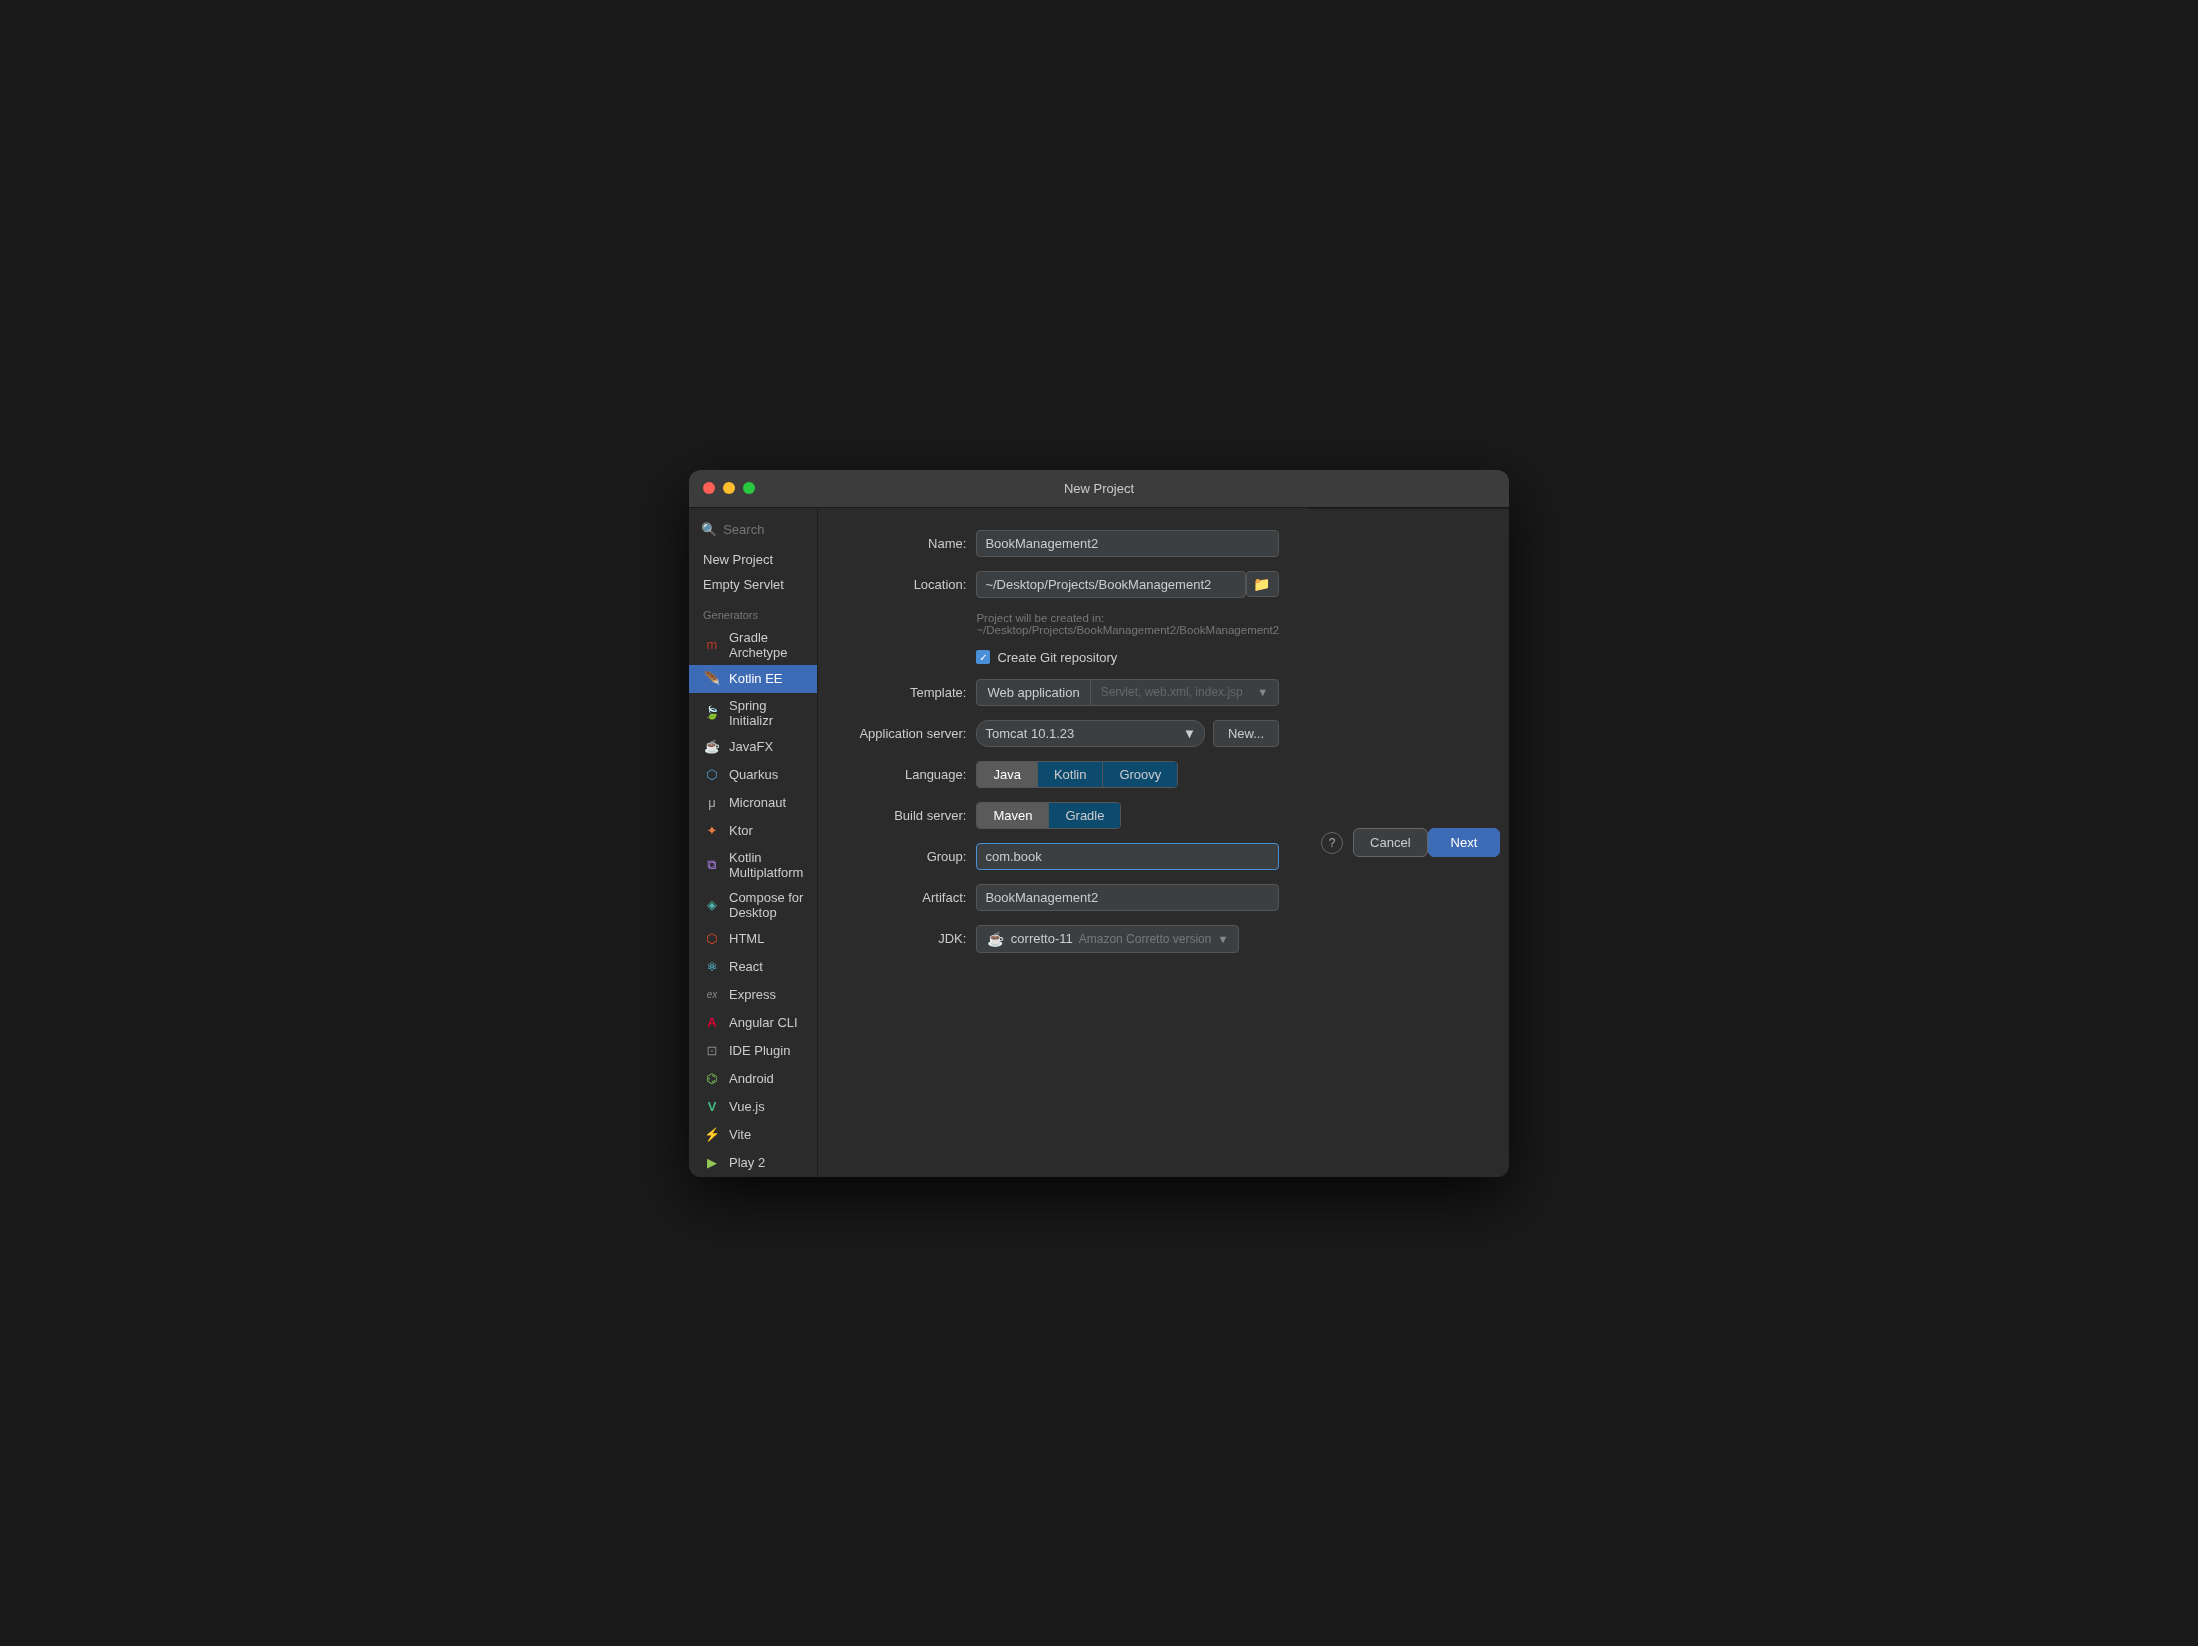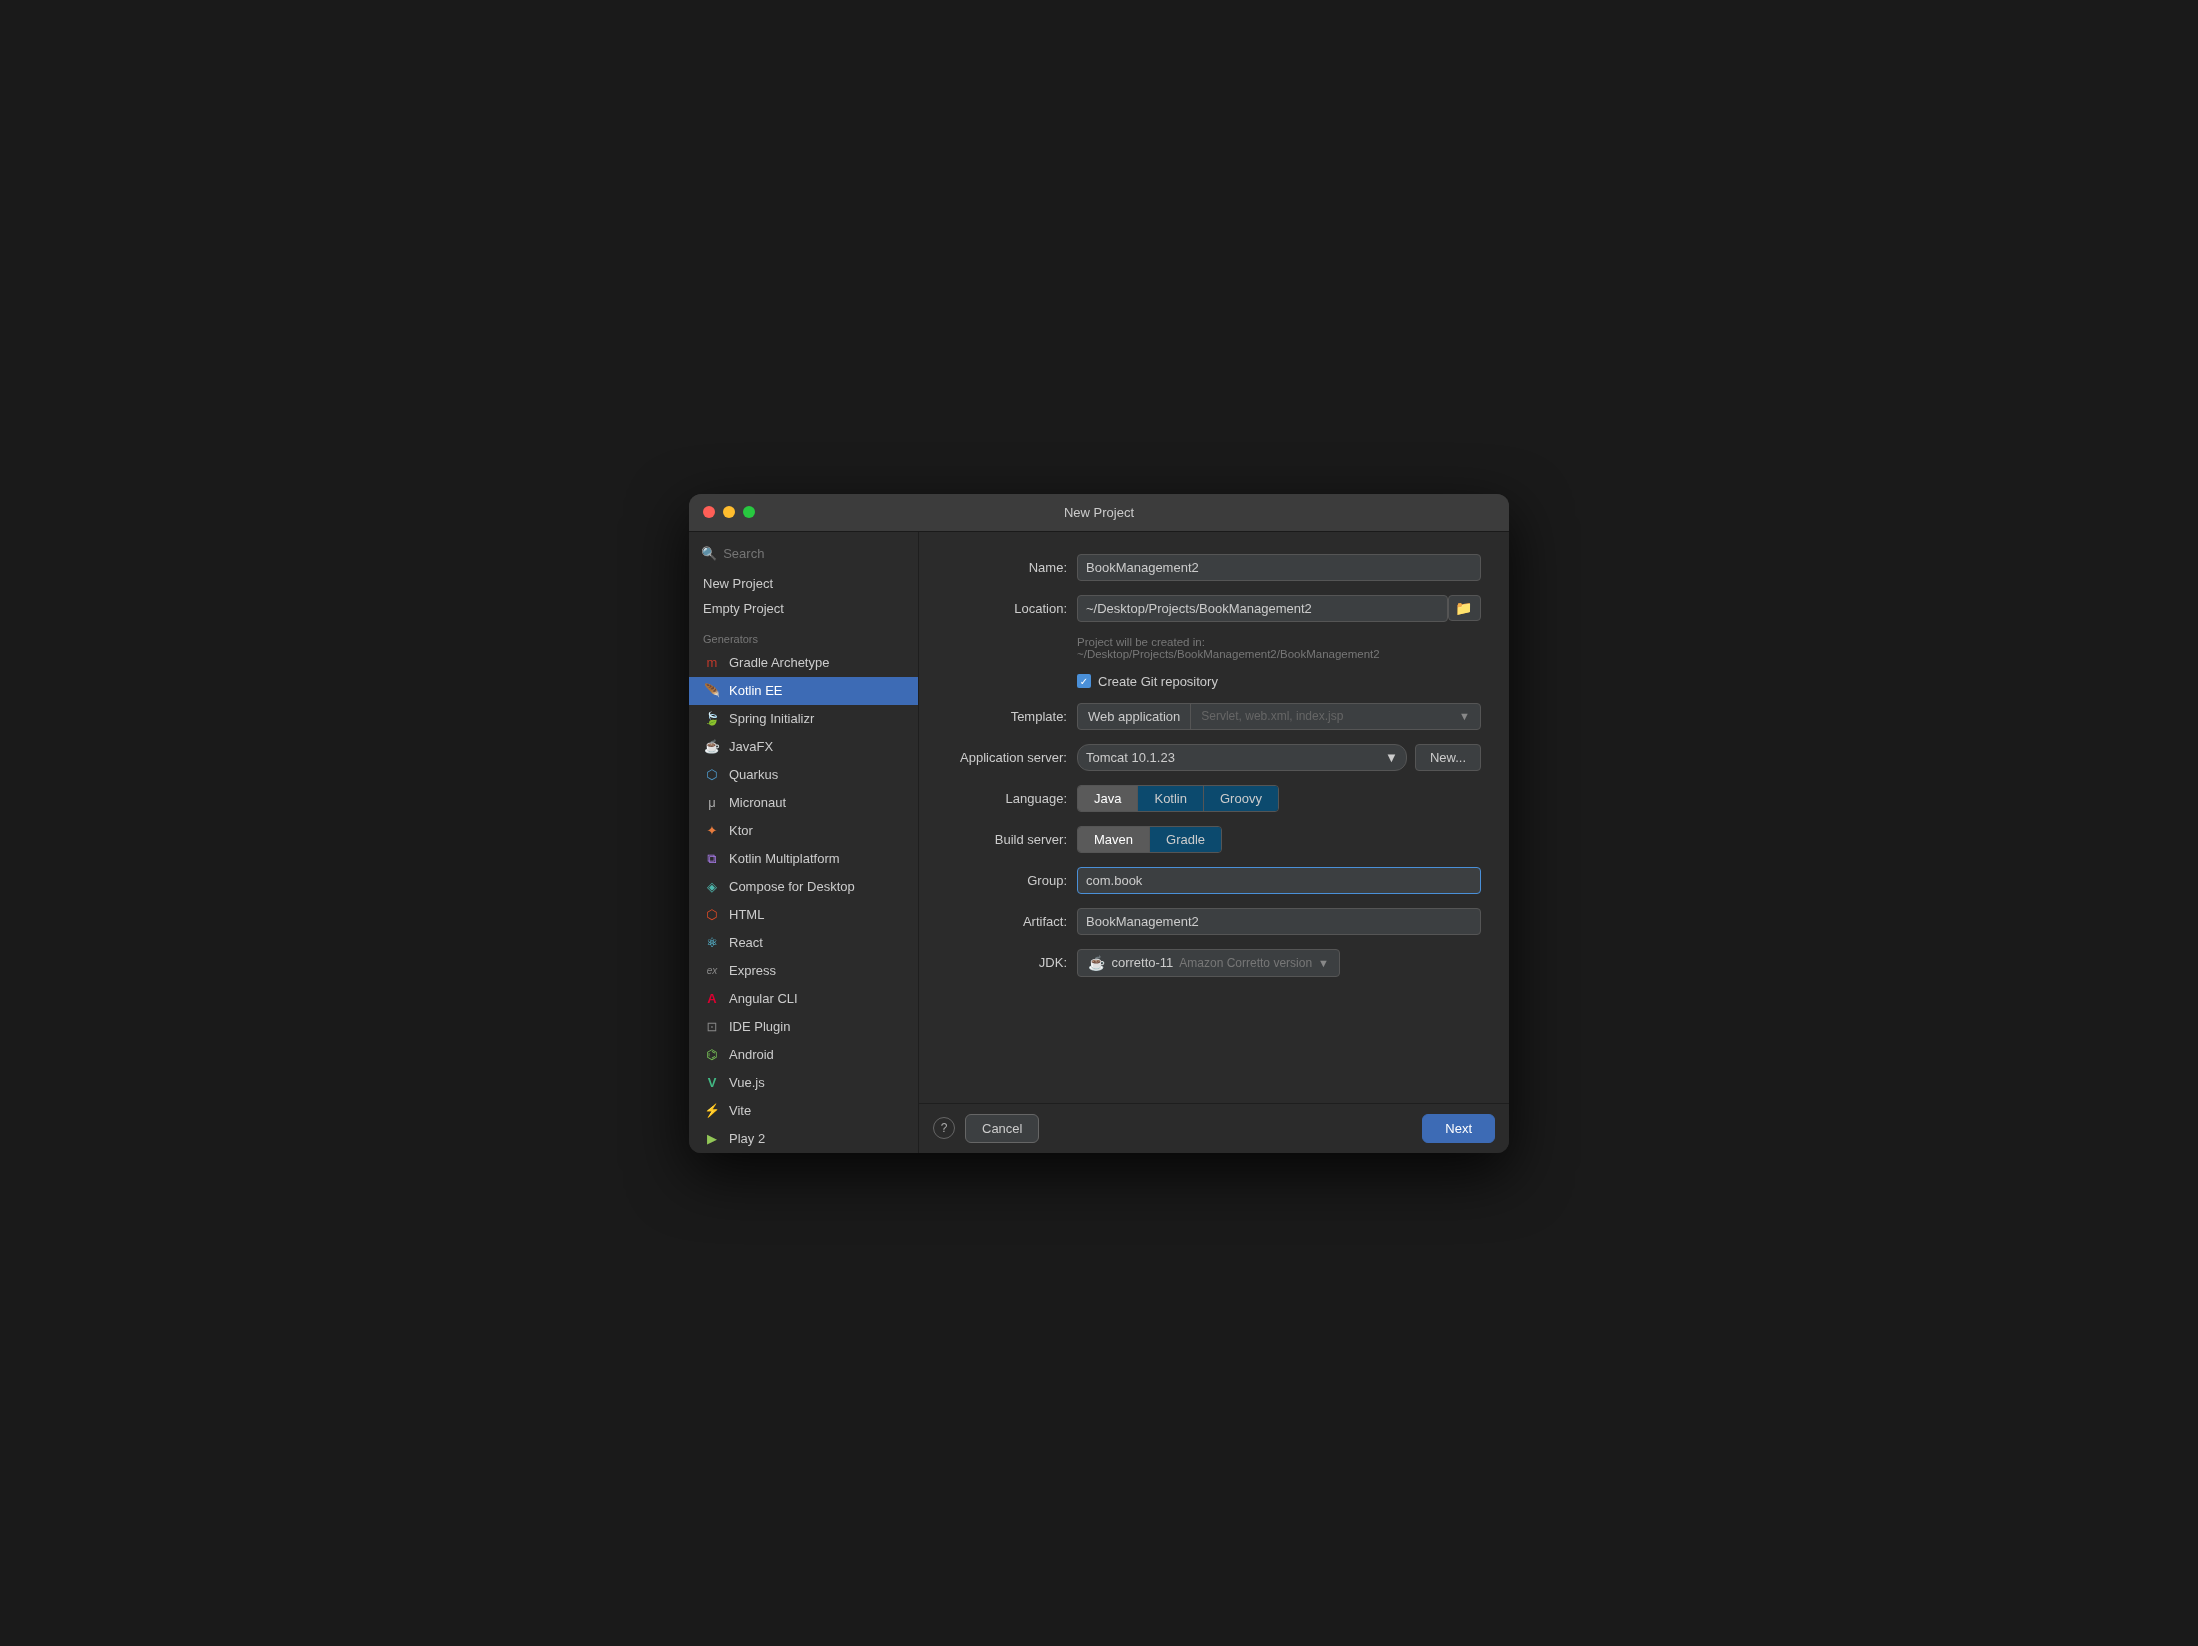--- a/index.html
+++ b/index.html
@@ -371,21 +371,21 @@
 
   <div class="body">
 
     <div class="sidebar">
       <div class="search-bar">
         <span class="search-icon-wrap">🔍</span>
         <input class="search-input-fake" type="text" placeholder="Search" style="">
       </div>
       <div class="sidebar-top-items">
         <div class="sidebar-top-item">New Project</div>
-        <div class="sidebar-top-item">Empty Project</div>
+        <div class="sidebar-top-item">Empty Servlet</div>
       </div>
       <div class="generators-label">Generators</div>
 
       <div class="sidebar-item">
         <span class="sidebar-icon icon-maven">m</span>
         <span>Gradle Archetype</span>
       </div>
       <div class="sidebar-item active">
         <span class="sidebar-icon icon-jakarta">🪶</span>
         <span>Kotlin EE</span>
@@ -449,21 +449,21 @@
       <div class="sidebar-item">
         <span class="sidebar-icon icon-vite">⚡</span>
         <span>Vite</span>
       </div>
       <div class="sidebar-item">
         <span class="sidebar-icon icon-play">▶</span>
         <span>Play 2</span>
       </div>
     </div>
 
-    <div style="flex:1; display:flex; flex-direction:column; justify-content:space-between;">
+    <div style="flex:1; display:flex; flex-direction:row; justify-content:space-between;">
       <div class="main-content">
 
         <div class="form-row">
           <span class="form-label">Name:</span>
           <input class="form-input" type="text" value="BookManagement2" style="">
         </div>
 
         <div class="form-row">
           <span class="form-label">Location:</span>
           <div class="location-row">

